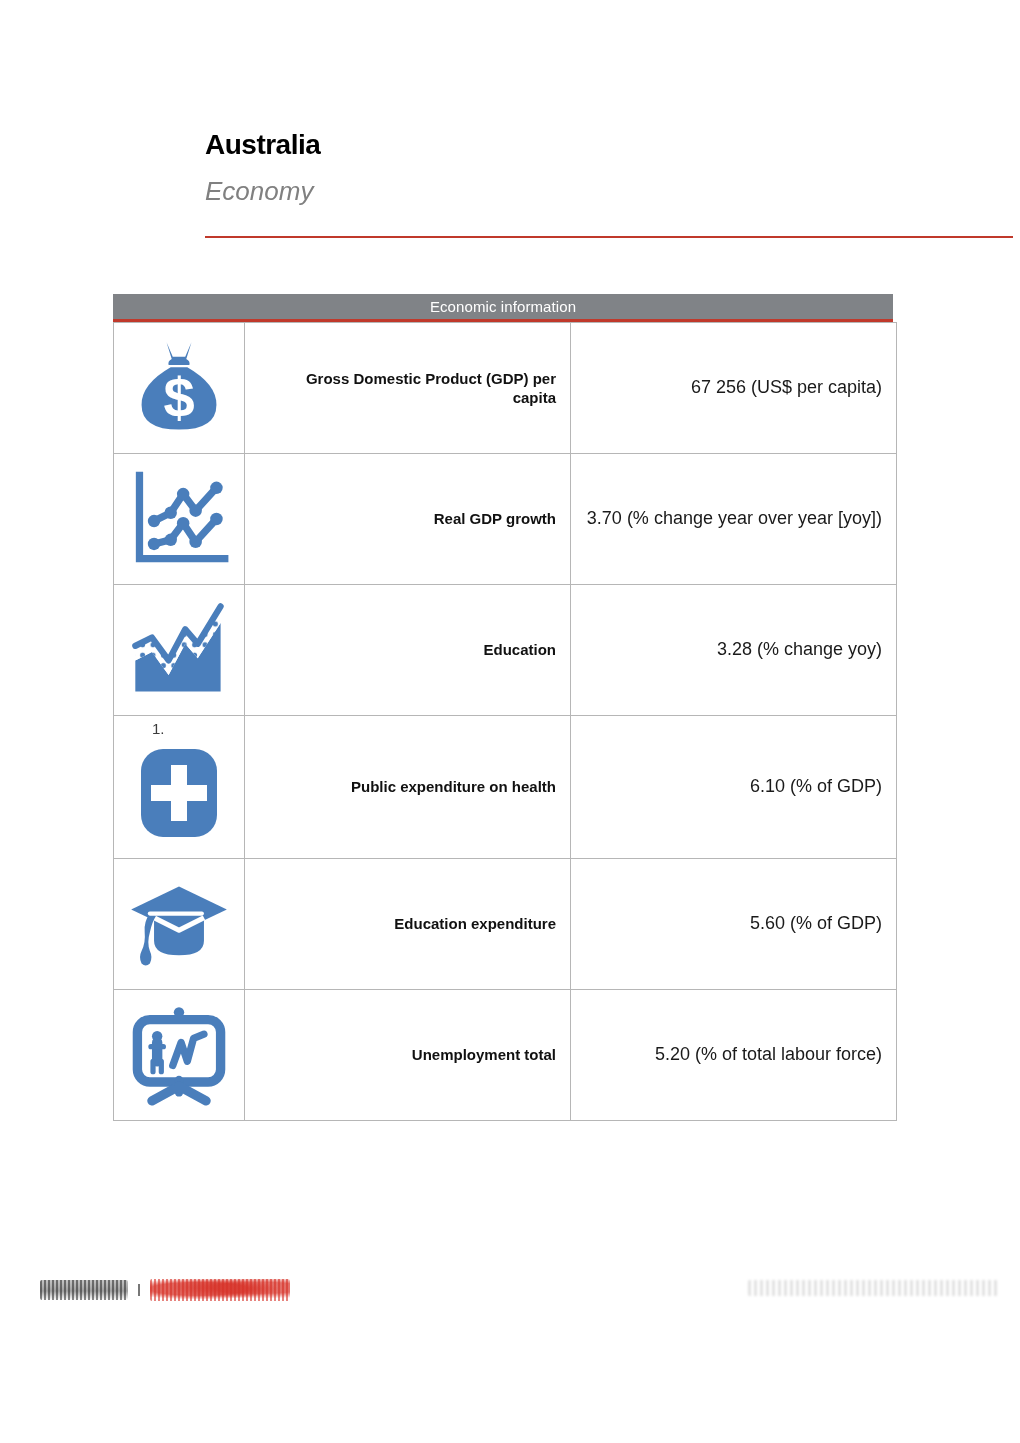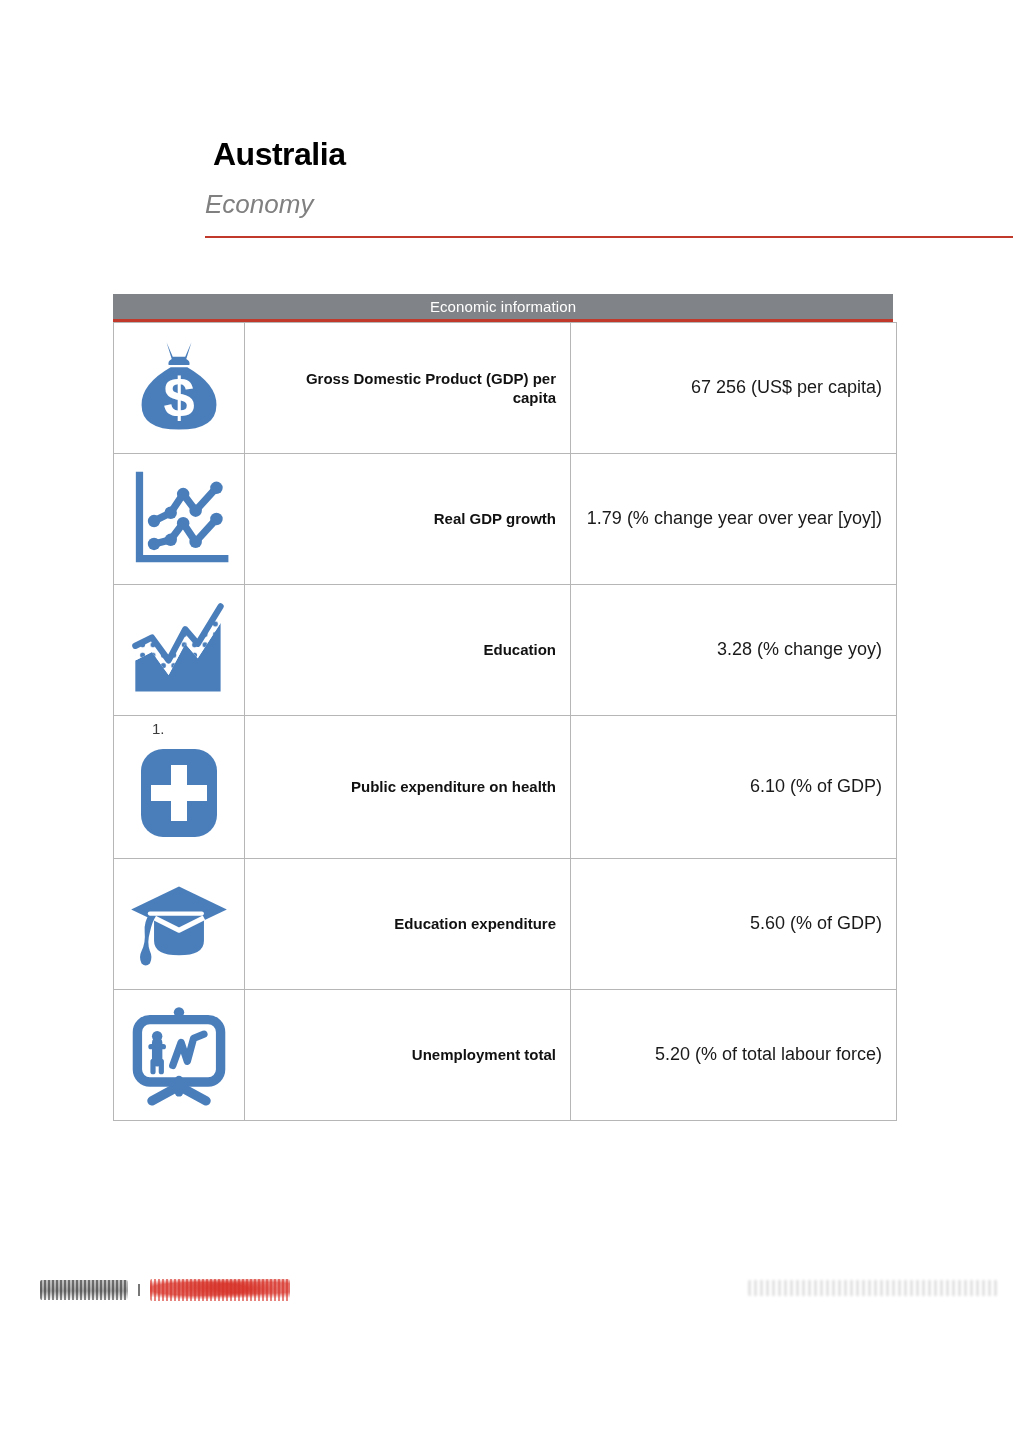--- a/index.html
+++ b/index.html
@@ -25,26 +25,26 @@
   }
 
   
   .title-block {
     position: absolute;
     left: 205px;
     top: 130px;
     width: 700px;
   }
   .doc-title {
-    font-size: 32px;
+    font-size: 28px;
     font-weight: bold;
     color: #000000;
     line-height: 1.05;
     letter-spacing: -0.5px;
-    margin: 8px;
+    margin: 0;
   }
   .doc-subtitle {
     font-size: 26px;
     font-style: italic;
     color: #808080;
     line-height: 1.25;
     margin: 16px 0 0 0;
   }
   .title-rule {
     position: absolute;
@@ -230,21 +230,21 @@
                 <circle cx="54" cy="54" r="6" fill="#4a7ebb"></circle>
                 <circle cx="66" cy="72" r="6" fill="#4a7ebb"></circle>
                 <circle cx="86" cy="50" r="6" fill="#4a7ebb"></circle>
               </svg>
             </div>
           </td>
           <td class="col-label">
             <div class="lbl">Real GDP growth</div>
           </td>
           <td class="col-value">
-            <div class="val">1.79 (% change year over year [yoy])</div>
+            <div class="val">3.70 (% change year over year [yoy])</div>
           </td>
         </tr>
 
         <tr>
           <td class="col-icon">
             <div class="icon-cell-inner">
               <svg width="104" height="104" viewBox="0 0 100 100">
                 <defs>
                   <pattern id="dotsPat" width="10" height="10" patternUnits="userSpaceOnUse">
                     <rect width="10" height="10" fill="#ffffff"></rect>

